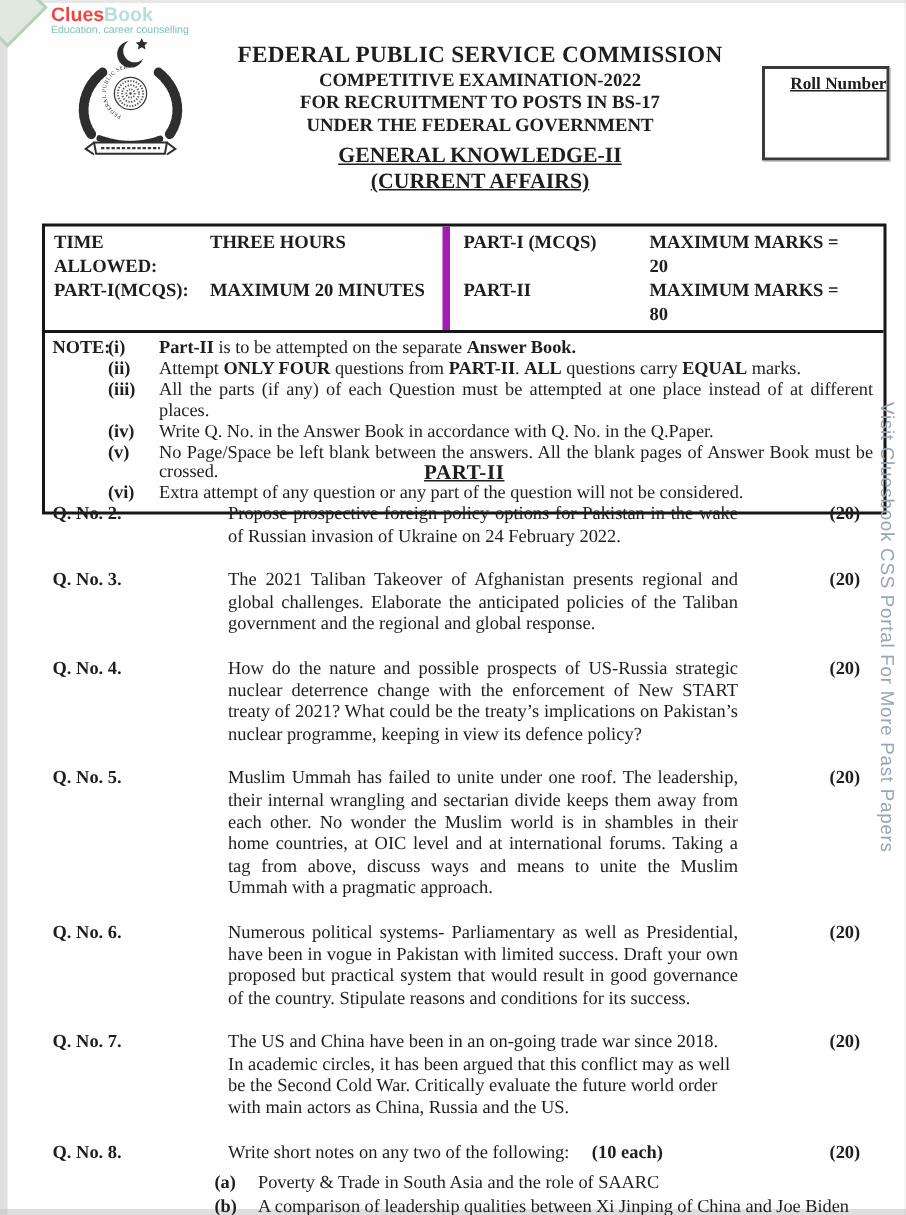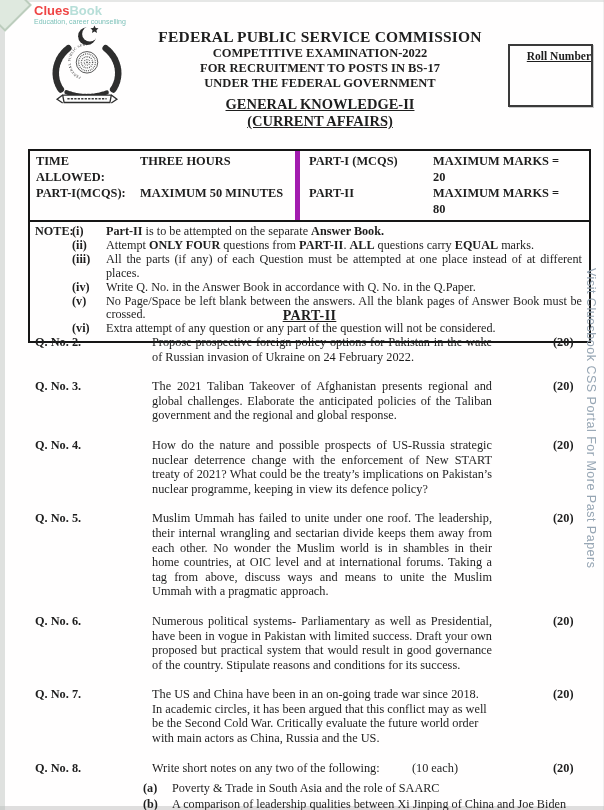--- a/index.html
+++ b/index.html
@@ -74,21 +74,21 @@
   .content { position: absolute; left: 28px; top: 308px; width: 563px; }
   .part2-heading { text-align: center; font-size: 14px; font-weight: bold; margin-bottom: 11px; }
   .part2-heading span { text-decoration: underline; letter-spacing: .4px; }
 
   .q-row { display: flex; margin-bottom: 15px; font-size: 12.3px; line-height: 14.6px; gap: 47px; }
   .q-num { width: 70px; padding-left: 7px; flex-shrink: 0; font-weight: bold; }
   .q-text { width: 434px; margin-right: 14px; text-align: justify; }
   .q-text.ragged { text-align: left; }
   .q-marks { width: 38px; flex-shrink: 0; font-weight: bold; }
   .q8-line { display: flex; justify-content: space-between; }
-  .q8-each { font-weight: normal; margin-right: 34px; white-space: nowrap; }
+  .q8-each { font-weight: bold; margin-right: 50px; white-space: nowrap; }
 
   .sub-block { margin-top: 6px; }
   .sub-row { display: flex; margin-left: 115px; font-size: 12.2px; line-height: 15.4px; }
   .sub-letter { width: 29px; flex-shrink: 0; font-weight: bold; }
   .sub-text { flex: 1; padding-right: 24px; }
 
   
   .side-text {
     position: absolute; left: 584px; top: 268px; height: 400px;
     writing-mode: vertical-rl;
@@ -158,21 +158,21 @@
 
   <div class="info-table">
     <div class="it-top">
       <div class="it-left">
         <div class="it-line">
           <span class="it-label">TIME ALLOWED:</span>
           <span>THREE HOURS</span>
         </div>
         <div class="it-line">
           <span class="it-label">PART-I(MCQS):</span>
-          <span>MAXIMUM 50 MINUTES</span>
+          <span>MAXIMUM 20 MINUTES</span>
         </div>
       </div>
       <div class="it-right">
         <div class="it-line">
           <span class="it-part">PART-I (MCQS)</span>
           <span>MAXIMUM MARKS = 20</span>
         </div>
         <div class="it-line">
           <span class="it-part">PART-II</span>
           <span>MAXIMUM MARKS = 80</span>

